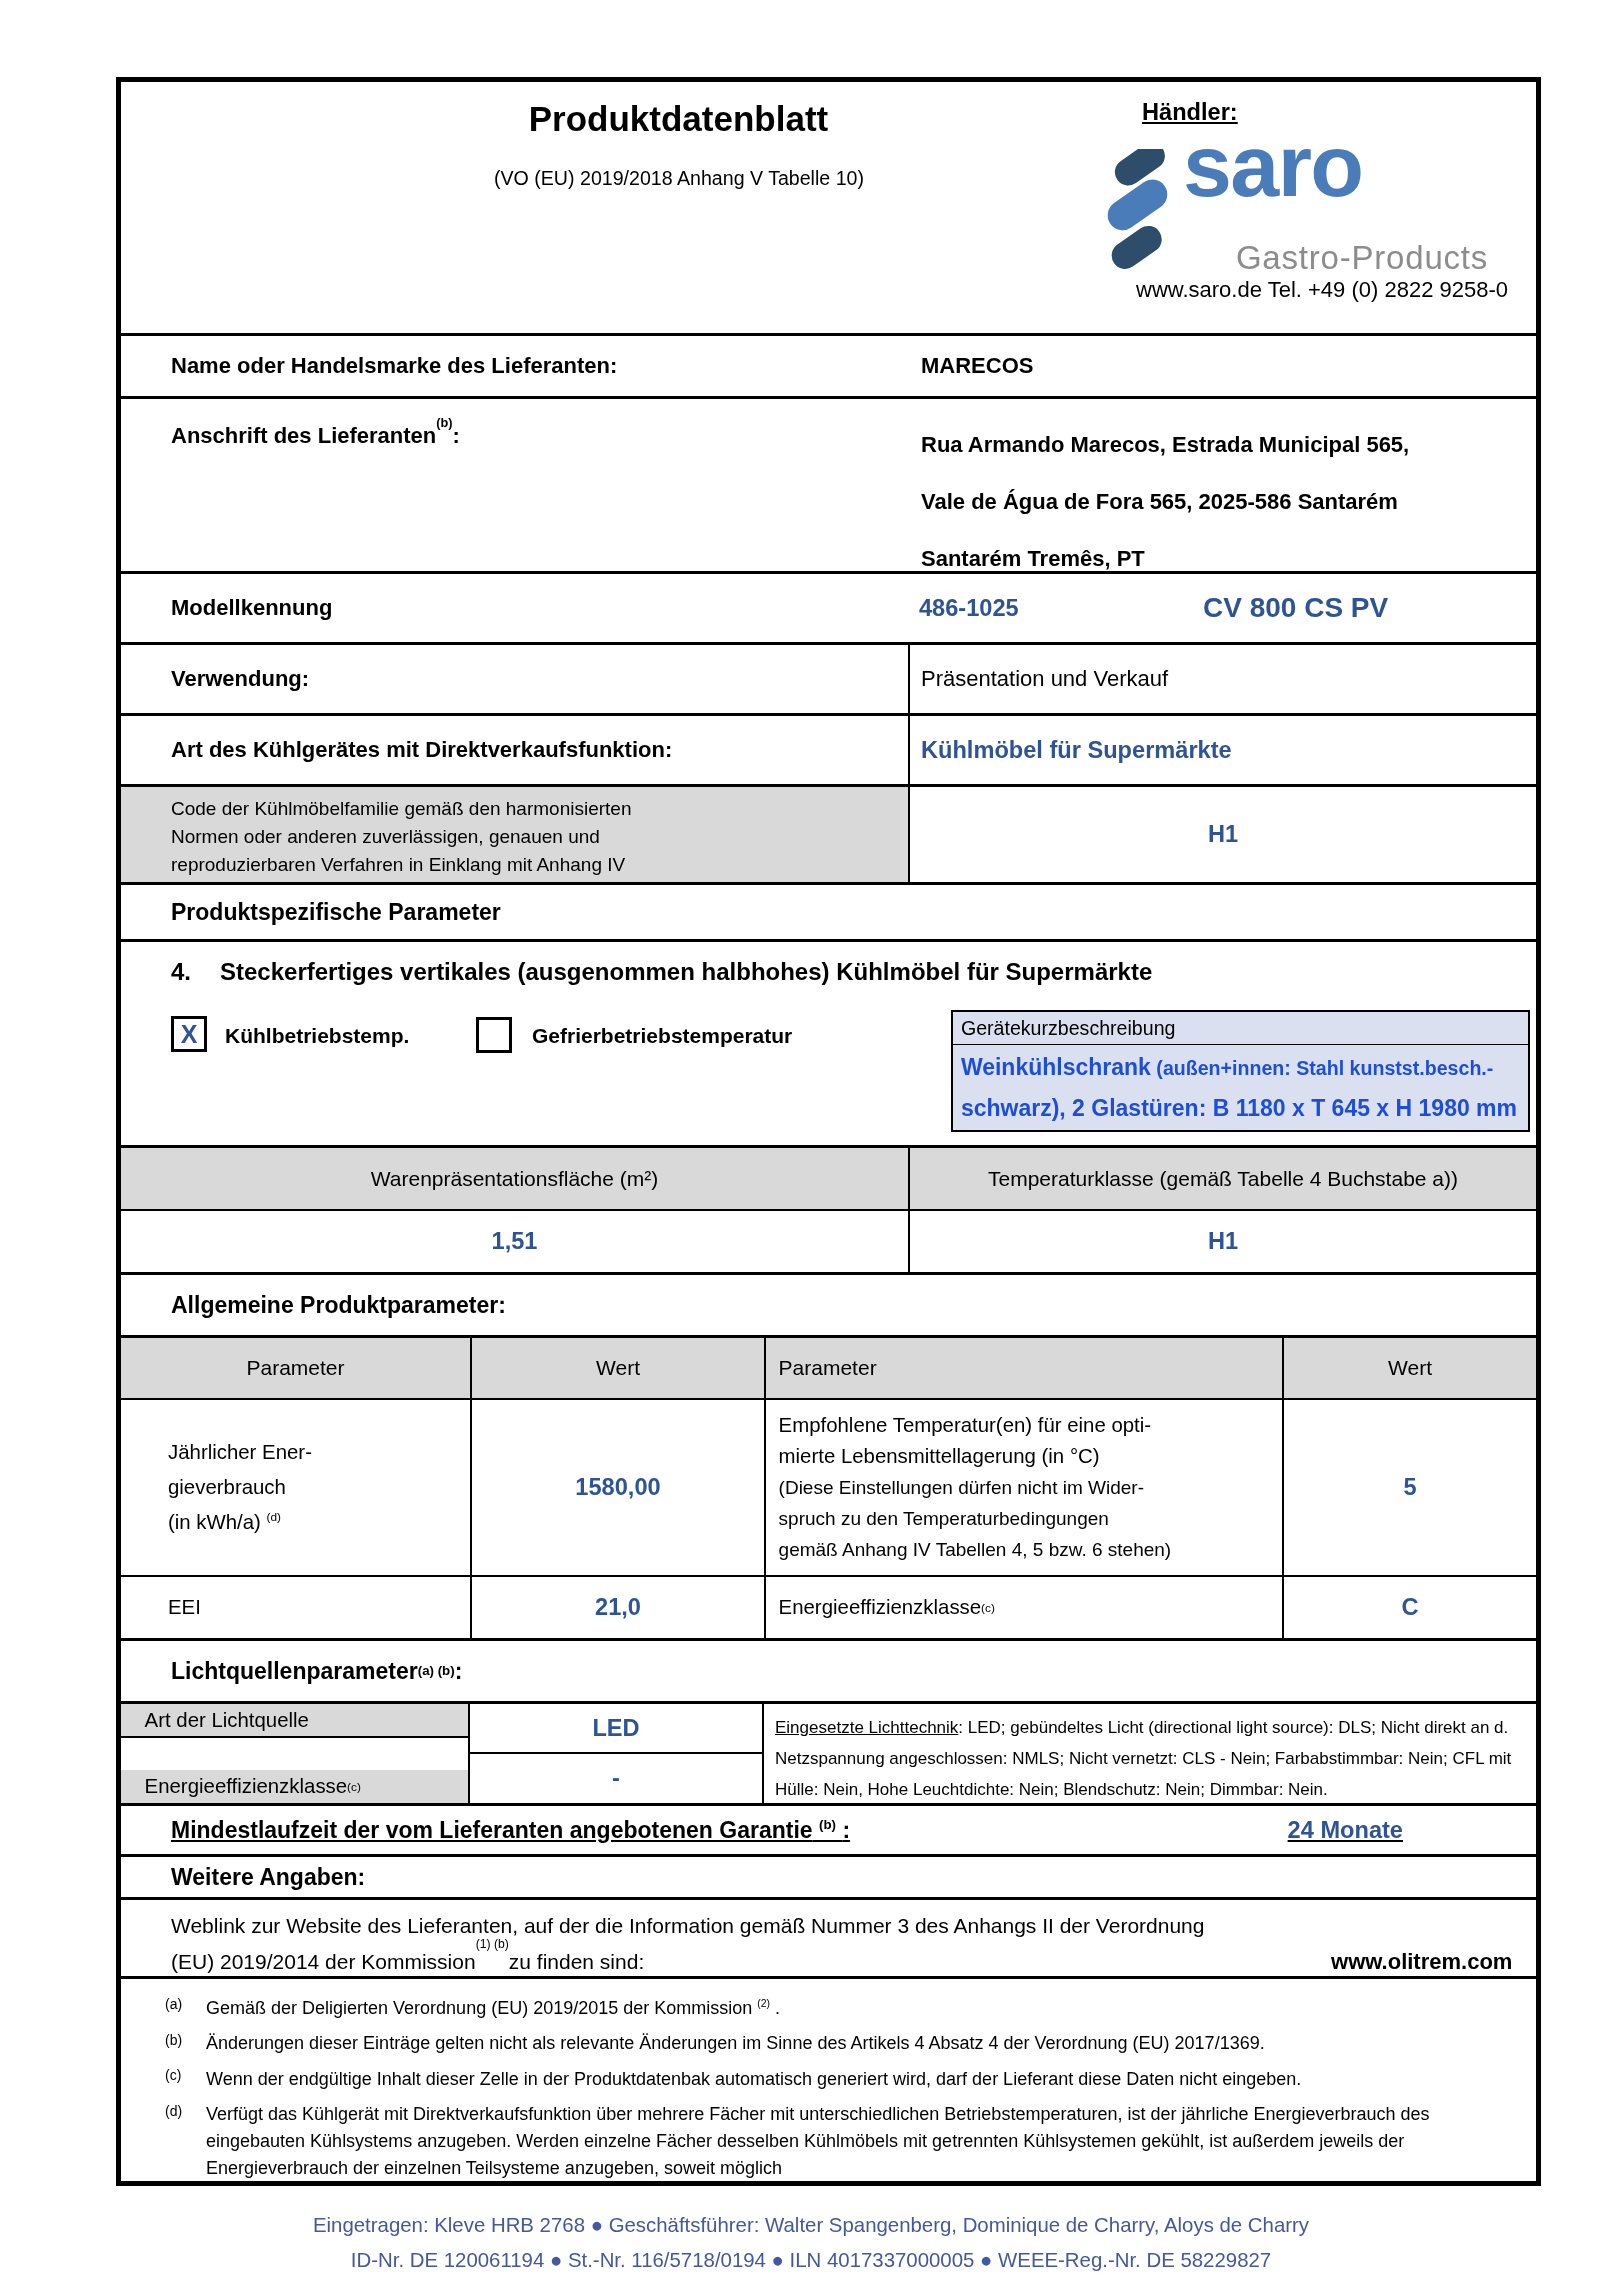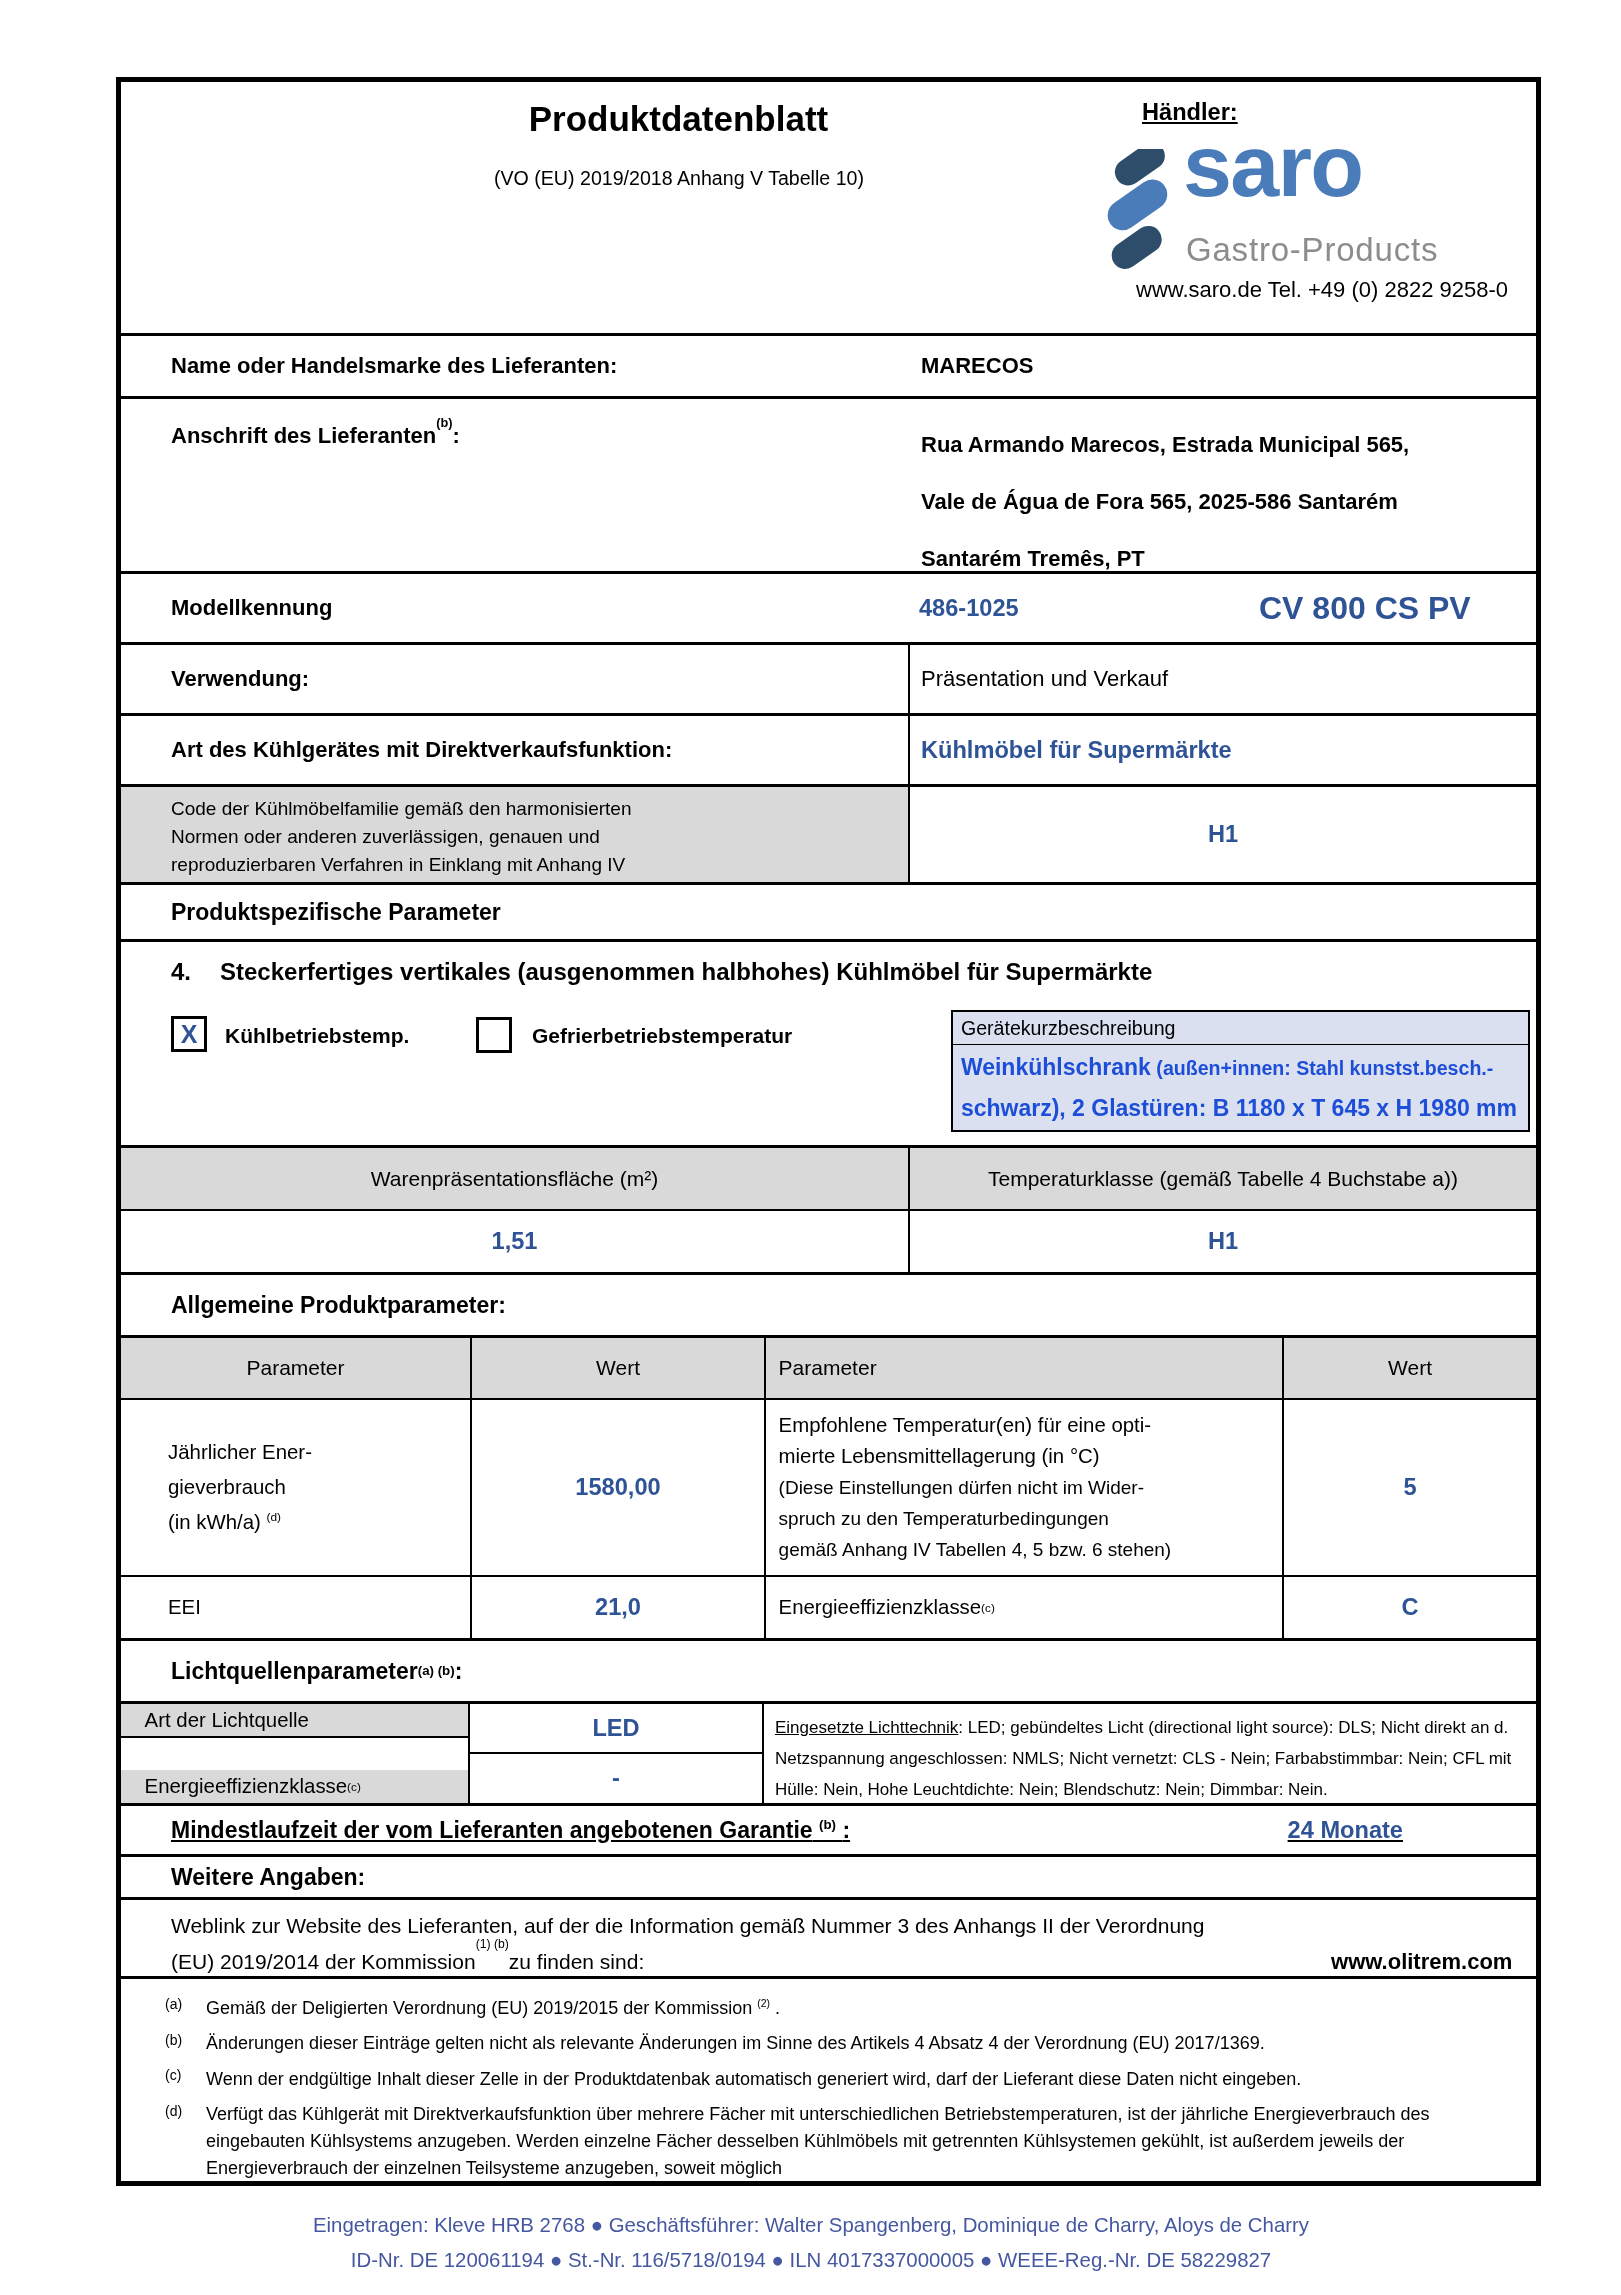--- a/index.html
+++ b/index.html
@@ -20,34 +20,34 @@
   
   .hdr{height:251px;display:block;}
   .hdr-title{position:absolute;left:314px;top:17.3px;width:487px;text-align:center;
              font-size:35px;font-weight:bold;}
   .hdr-sub{position:absolute;left:283px;top:85px;width:550px;text-align:center;font-size:19.6px;}
   .dealer{position:absolute;left:1021px;top:17.3px;font-size:23.6px;font-weight:bold;text-decoration:underline;}
   .logo{position:absolute;left:977px;top:61px;width:440px;height:133px;}
   .logo-icon{position:absolute;left:0;top:6.3px;}
   .logo-word{position:absolute;left:85px;top:-28px;font-size:88px;font-weight:bold;
              color:#4a7cba;letter-spacing:-1.6px;}
-  .logo-sub{position:absolute;left:88px;top:88px;width:352px;text-align:left;
+  .logo-sub{position:absolute;left:88px;top:96px;width:352px;text-align:center;
             font-size:33px;color:#8c8c8c;letter-spacing:0.8px;}
   .contact{position:absolute;right:28px;top:195px;font-size:22px;}
   
   .r-name{height:63px;}
   .r-addr{height:175px;}
   .r-addr .lbl{align-items:flex-start;padding-top:23.6px;}
   .addr-lines{padding-top:17.3px;}
   .addr-lines div{line-height:57px;font-weight:bold;font-size:22px;}
   .r-model{height:71px;}
   .model-code{position:absolute;left:798px;top:0;height:100%;display:flex;align-items:center;
               font-size:23.6px;font-weight:bold;color:#2f5496;}
-  .model-name{position:absolute;left:1138px;top:0;height:100%;display:flex;align-items:center;
-              font-size:32px;font-weight:bold;color:#2f5496;}
+  .model-name{position:absolute;left:1082px;top:0;height:100%;display:flex;align-items:center;
+              font-size:28px;font-weight:bold;color:#2f5496;}
   .r-use{height:71px;}
   .r-type{height:71px;}
   .r-code{height:98px;}
   .r-code .lbl{font-weight:normal;font-size:19px;align-items:flex-start;padding-top:7.9px;display:block;line-height:28px;}
   .r-code .val{justify-content:center;font-size:23.6px;font-weight:bold;color:#2f5496;padding-left:0;}
   .r-psp{height:57px;}
   .r-psp .heading{font-size:23px;font-weight:bold;padding-left:50px;display:flex;align-items:center;}
   .r-s4{height:206px;display:block;border-top-width:3.1px;}
   .s4-num{position:absolute;left:50px;top:15.7px;font-size:24px;font-weight:bold;}
   .s4-head{position:absolute;left:99px;top:15.7px;font-size:24px;font-weight:bold;}

